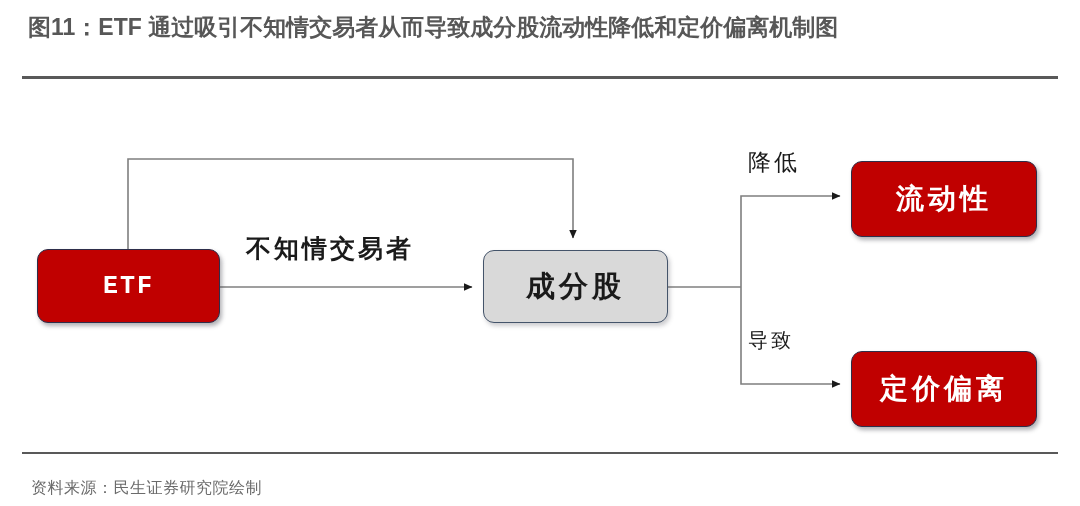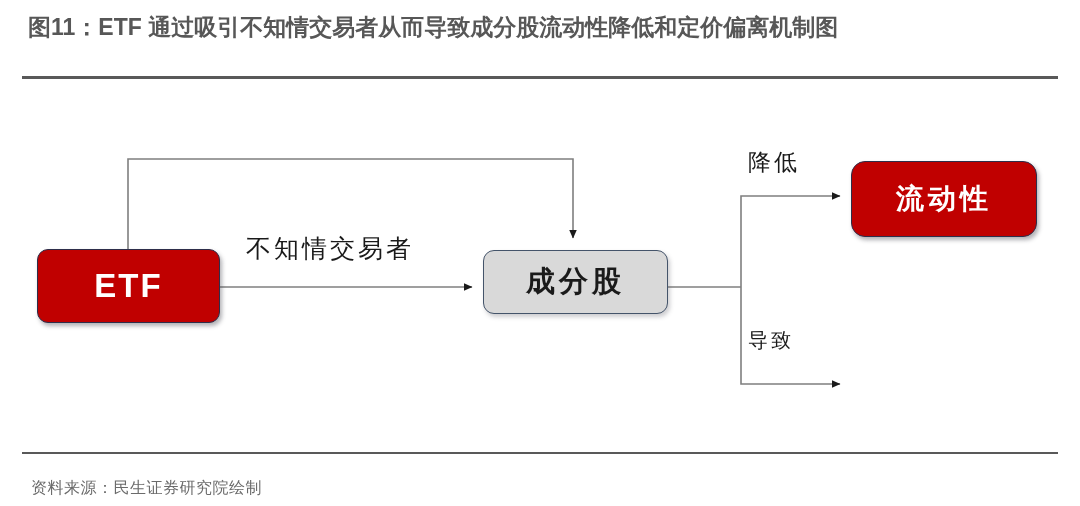--- a/index.html
+++ b/index.html
@@ -71,22 +71,22 @@
 
   .node-gray {
     background: #D9D9D9;
     border: 1px solid #44546A;
     border-radius: 11px;
     box-shadow: 2px 3px 4px rgba(90,90,100,0.30);
     color: #1a1a1a;
   }
 
   .node-label-latin {
-    font-family: Liberation Sans, sans-serif;
-    font-size: 33px;
+    font-family: Liberation Mono, monospace;
+    font-size: 25px;
     font-weight: bold;
     letter-spacing: 2px;
     color: #ffffff;
     text-align: right;
   }
 
   .node-label-cjk {
     font-family: "DejaVu Serif", "Liberation Serif", serif;
     font-size: 29px;
     font-weight: bold;
@@ -96,35 +96,35 @@
   .node-label-cjk-white {
     font-family: "DejaVu Serif", "Liberation Serif", serif;
     font-size: 28px;
     font-weight: bold;
     letter-spacing: 4px;
     color: #ffffff;
   }
 
   
   #node-etf        { left: 37px;  top: 163px; width: 183px; height: 74px; }
-  #node-components { left: 483px; top: 164px; width: 185px; height: 64px; }
-  #node-liquidity  { left: 851px; top:  75px; width: 186px; height: 76px; border-radius: 14px; }
+  #node-components { left: 483px; top: 164px; width: 185px; height: 73px; }
+  #node-liquidity  { left: 851px; top:  75px; width: 186px; height: 76px; }
   #node-mispricing { left: 851px; top: 265px; width: 186px; height: 76px; }
 
   
   .edge-label {
     position: absolute;
     font-family: "DejaVu Serif", "Liberation Serif", serif;
     font-size: 25px;
     color: #1a1a1a;
     letter-spacing: 3px;
     white-space: nowrap;
   }
   #label-substitute { left: 266px; top: 26px; }
-  #label-uninformed { left: 246px; top: 146px; }
+  #label-uninformed { left: 246px; top: 146px; font-weight: bold; }
   #label-reduce     { left: 748px; top: 61px;  font-size: 23px; }
   #label-cause      { left: 748px; top: 241px; font-size: 20px; }
 
   
   .footer-rule {
     position: absolute;
     left: 22px;
     top: 452px;
     width: 1036px;
     height: 2px;
@@ -173,20 +173,23 @@
   </div>
 
   <div class="node node-gray" id="node-components">
     <span class="node-label-cjk">成分股</span>
   </div>
 
   <div class="node node-red" id="node-liquidity">
     <span class="node-label-cjk-white">流动性</span>
   </div>
 
+  <div class="node node-red" id="node-mispricing">
+    <span class="node-label-cjk-white">定价偏离</span>
+  </div>
 
 
   <div class="edge-label" id="label-uninformed">不知情交易者</div>
 
   <div class="edge-label" id="label-reduce">降低</div>
 
   <div class="edge-label" id="label-cause">导致</div>
 
 </div>
 

